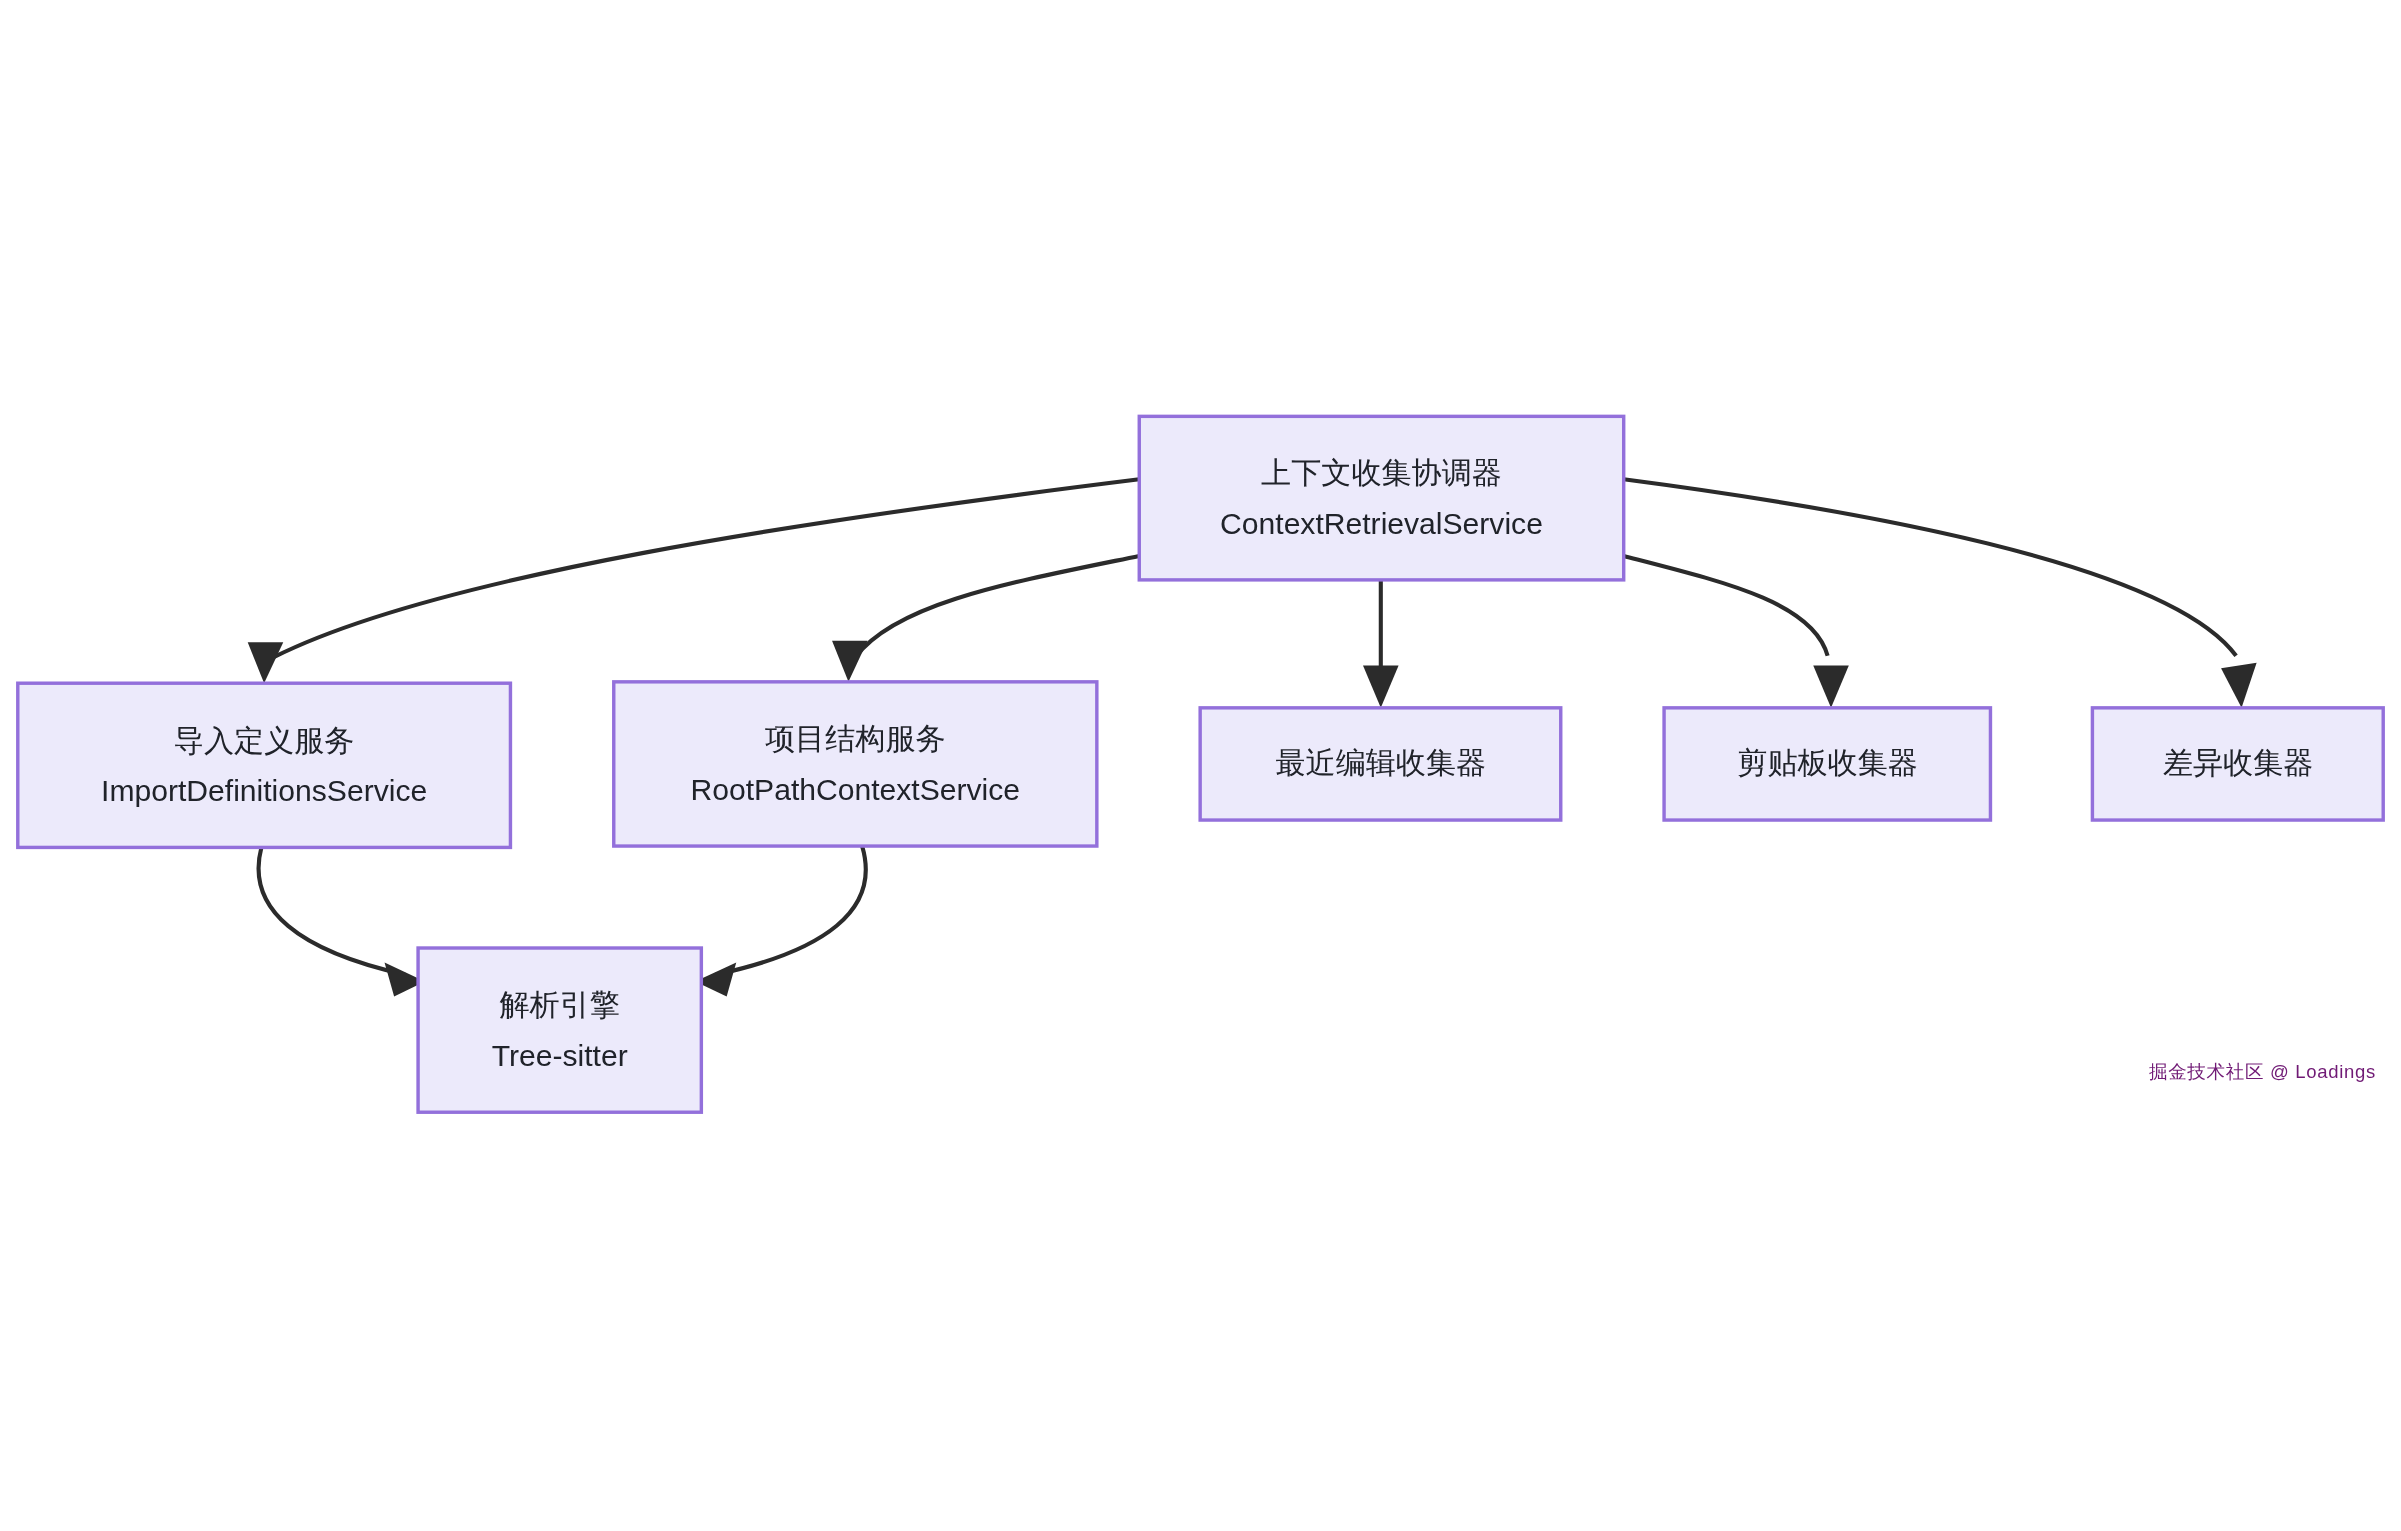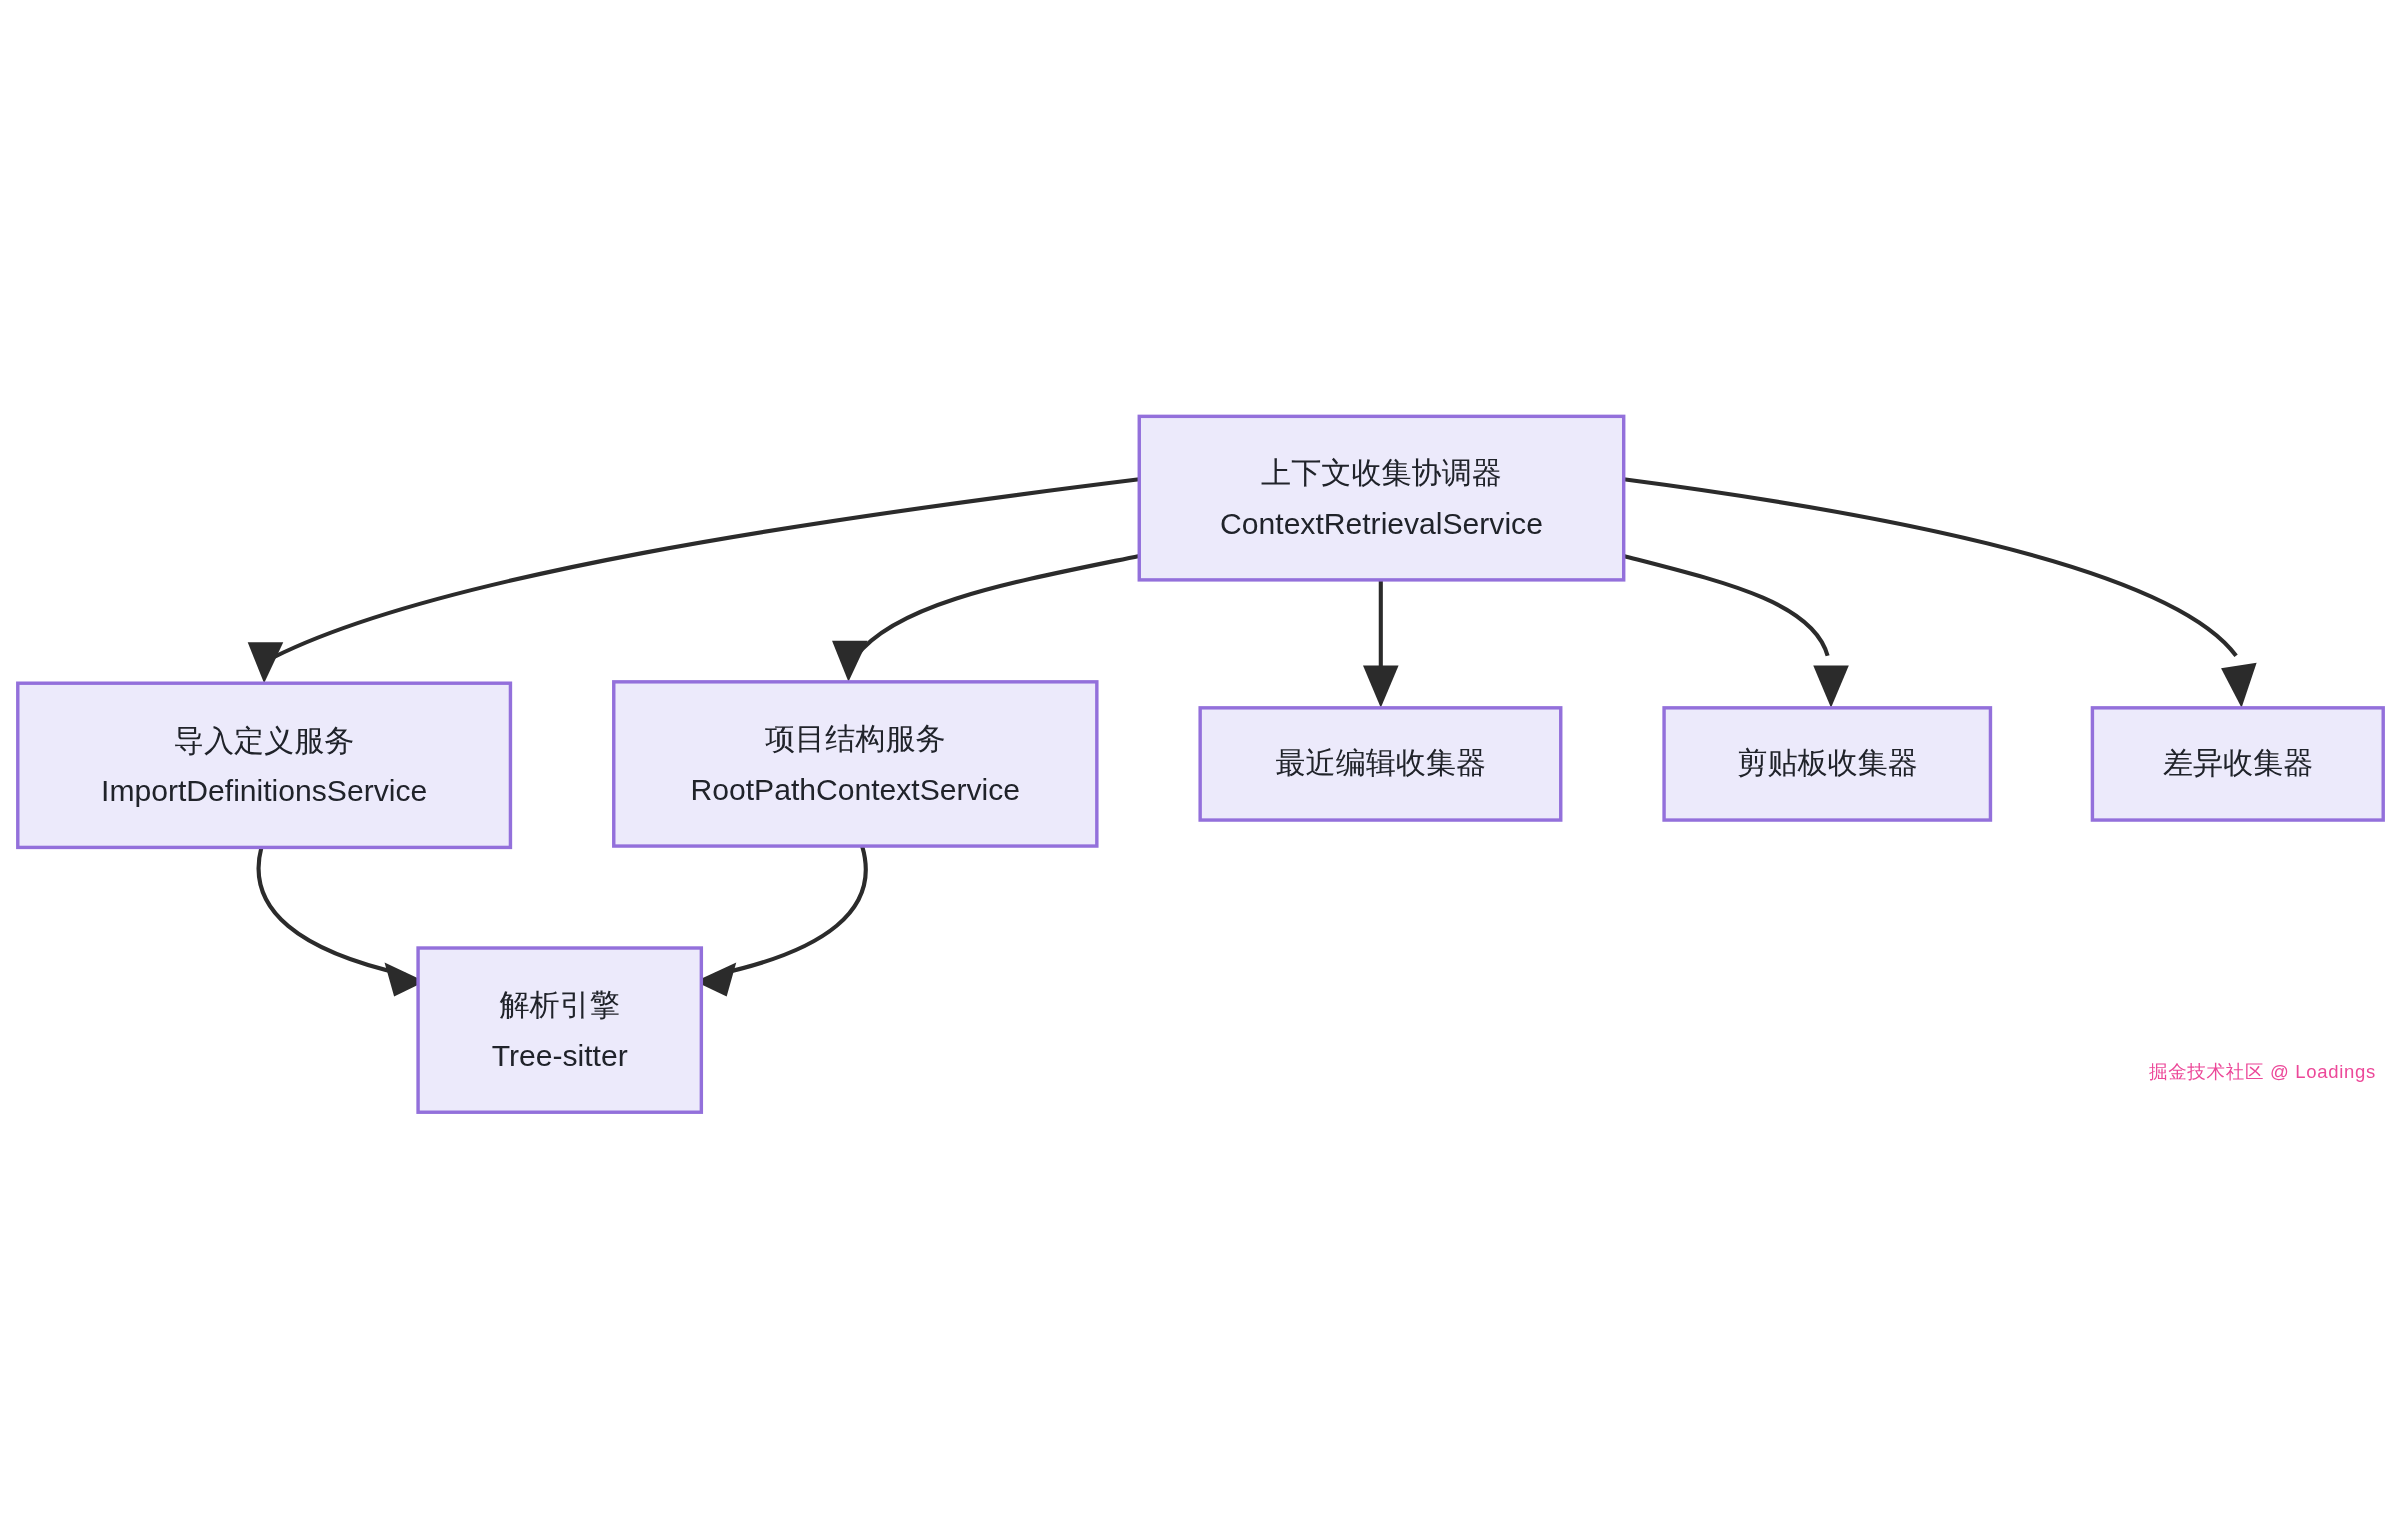--- a/index.html
+++ b/index.html
@@ -50,21 +50,21 @@
     text-anchor: middle;
     dominant-baseline: middle;
     white-space: pre;
   }
   .watermark-text {
     position: absolute;
     right: 25px;
     bottom: 16.4px;
     font-family: "Liberation Sans", "DejaVu Sans", sans-serif;
     font-size: 18.5px;
-    color: #ec4899;
+    color: #701a75;
     letter-spacing: 0.7px;
     user-select: none;
   }
 </style>
 </head>
 <body>
 
 <div id="diagram-root">
 
   <svg id="flow" viewBox="0 0 3509 2238" xmlns="http://www.w3.org/2000/svg">

